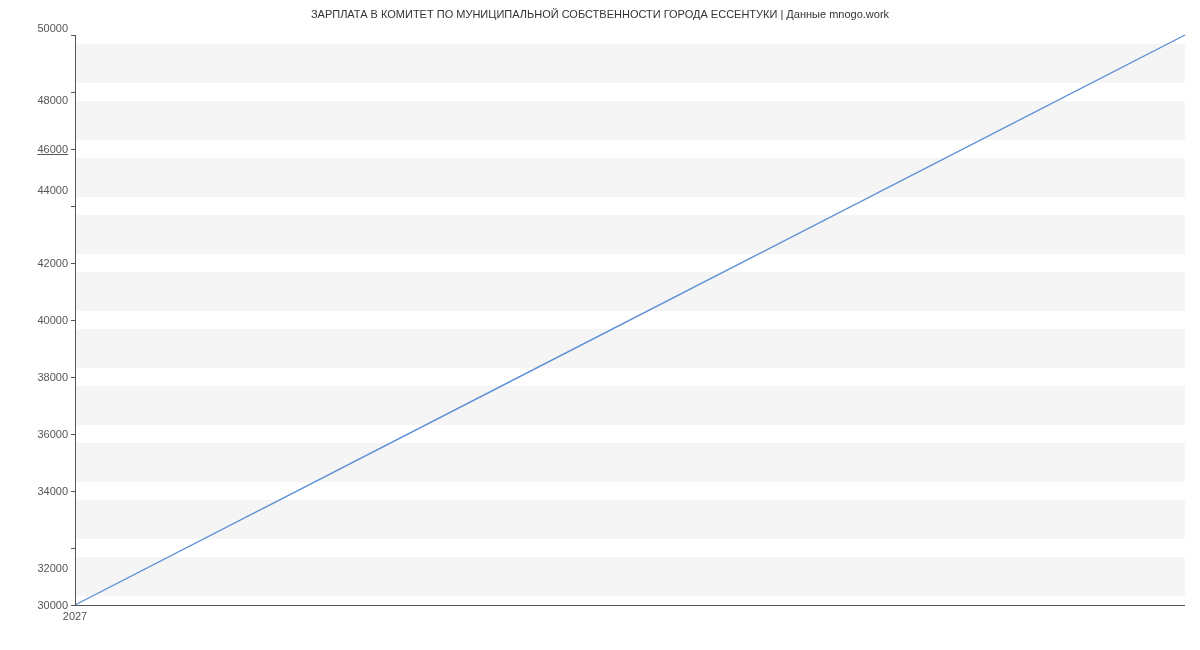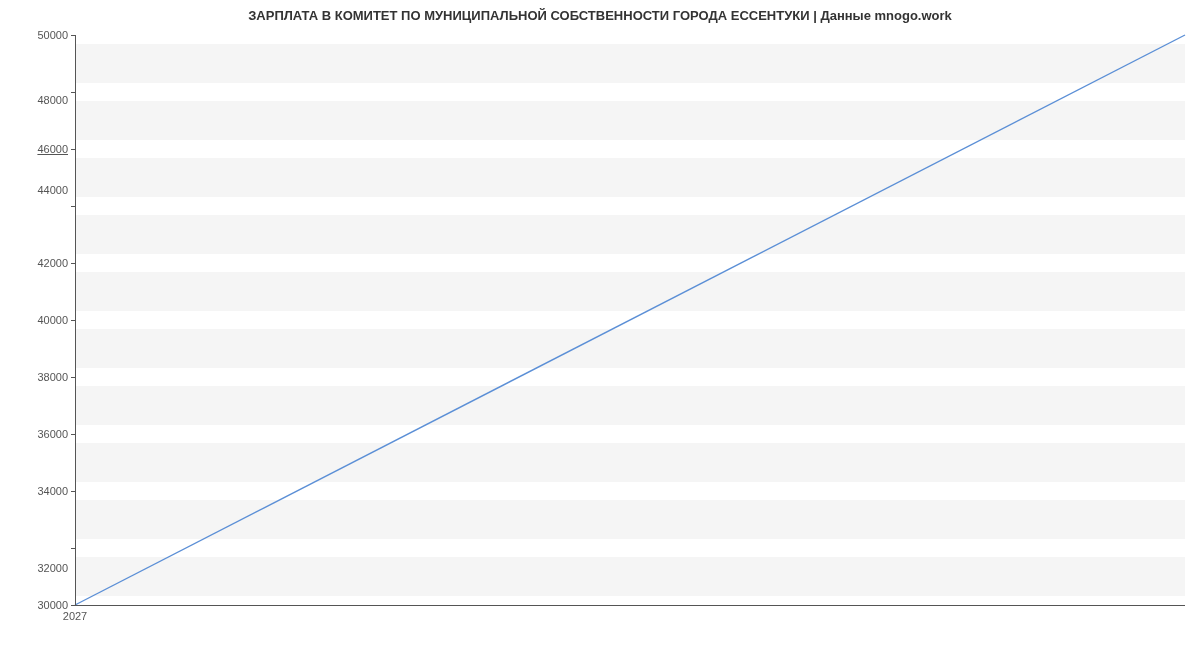--- a/index.html
+++ b/index.html
@@ -15,22 +15,22 @@
     position: relative;
     width: 1200px;
     height: 650px;
   }
   .chart-title {
     position: absolute;
     top: 8px;
     left: 0;
     right: 0;
     text-align: center;
-    font-size: 13px;
-    font-weight: bold;
+    font-size: 11px;
+    font-weight: normal;
     color: #333;
   }
   .plot-area {
     position: absolute;
     left: 75px;
     top: 35px;
     width: 1110px;
     height: 570px;
     background: #f5f5f5;
   }
@@ -115,20 +115,20 @@
       <div class="y-tick-label" style="top: 320px;">40000</div>
       <div class="y-tick-mark" style="top: 320px;"></div>
       <div class="y-tick-label" style="top: 263px;">42000</div>
       <div class="y-tick-mark" style="top: 263px;"></div>
       <div class="y-tick-label" style="top: 190px;">44000</div>
       <div class="y-tick-mark" style="top: 206px;"></div>
       <div class="y-tick-label" style="top: 149px; text-decoration: underline;">46000</div>
       <div class="y-tick-mark" style="top: 149px;"></div>
       <div class="y-tick-label" style="top: 100px;">48000</div>
       <div class="y-tick-mark" style="top: 92px;"></div>
-      <div class="y-tick-label" style="top: 35px;">50000</div>
+      <div class="y-tick-label" style="top: 28px;">50000</div>
       <div class="y-tick-mark" style="top: 35px;"></div>
     </div>
   <div>
       <div class="x-tick-label" style="left: 75px;">2027</div>
       <div class="x-tick-label" style="left: 1185px; margin-left: 29px;">2024</div>
     </div>
 </div>
 
 </body></html>

